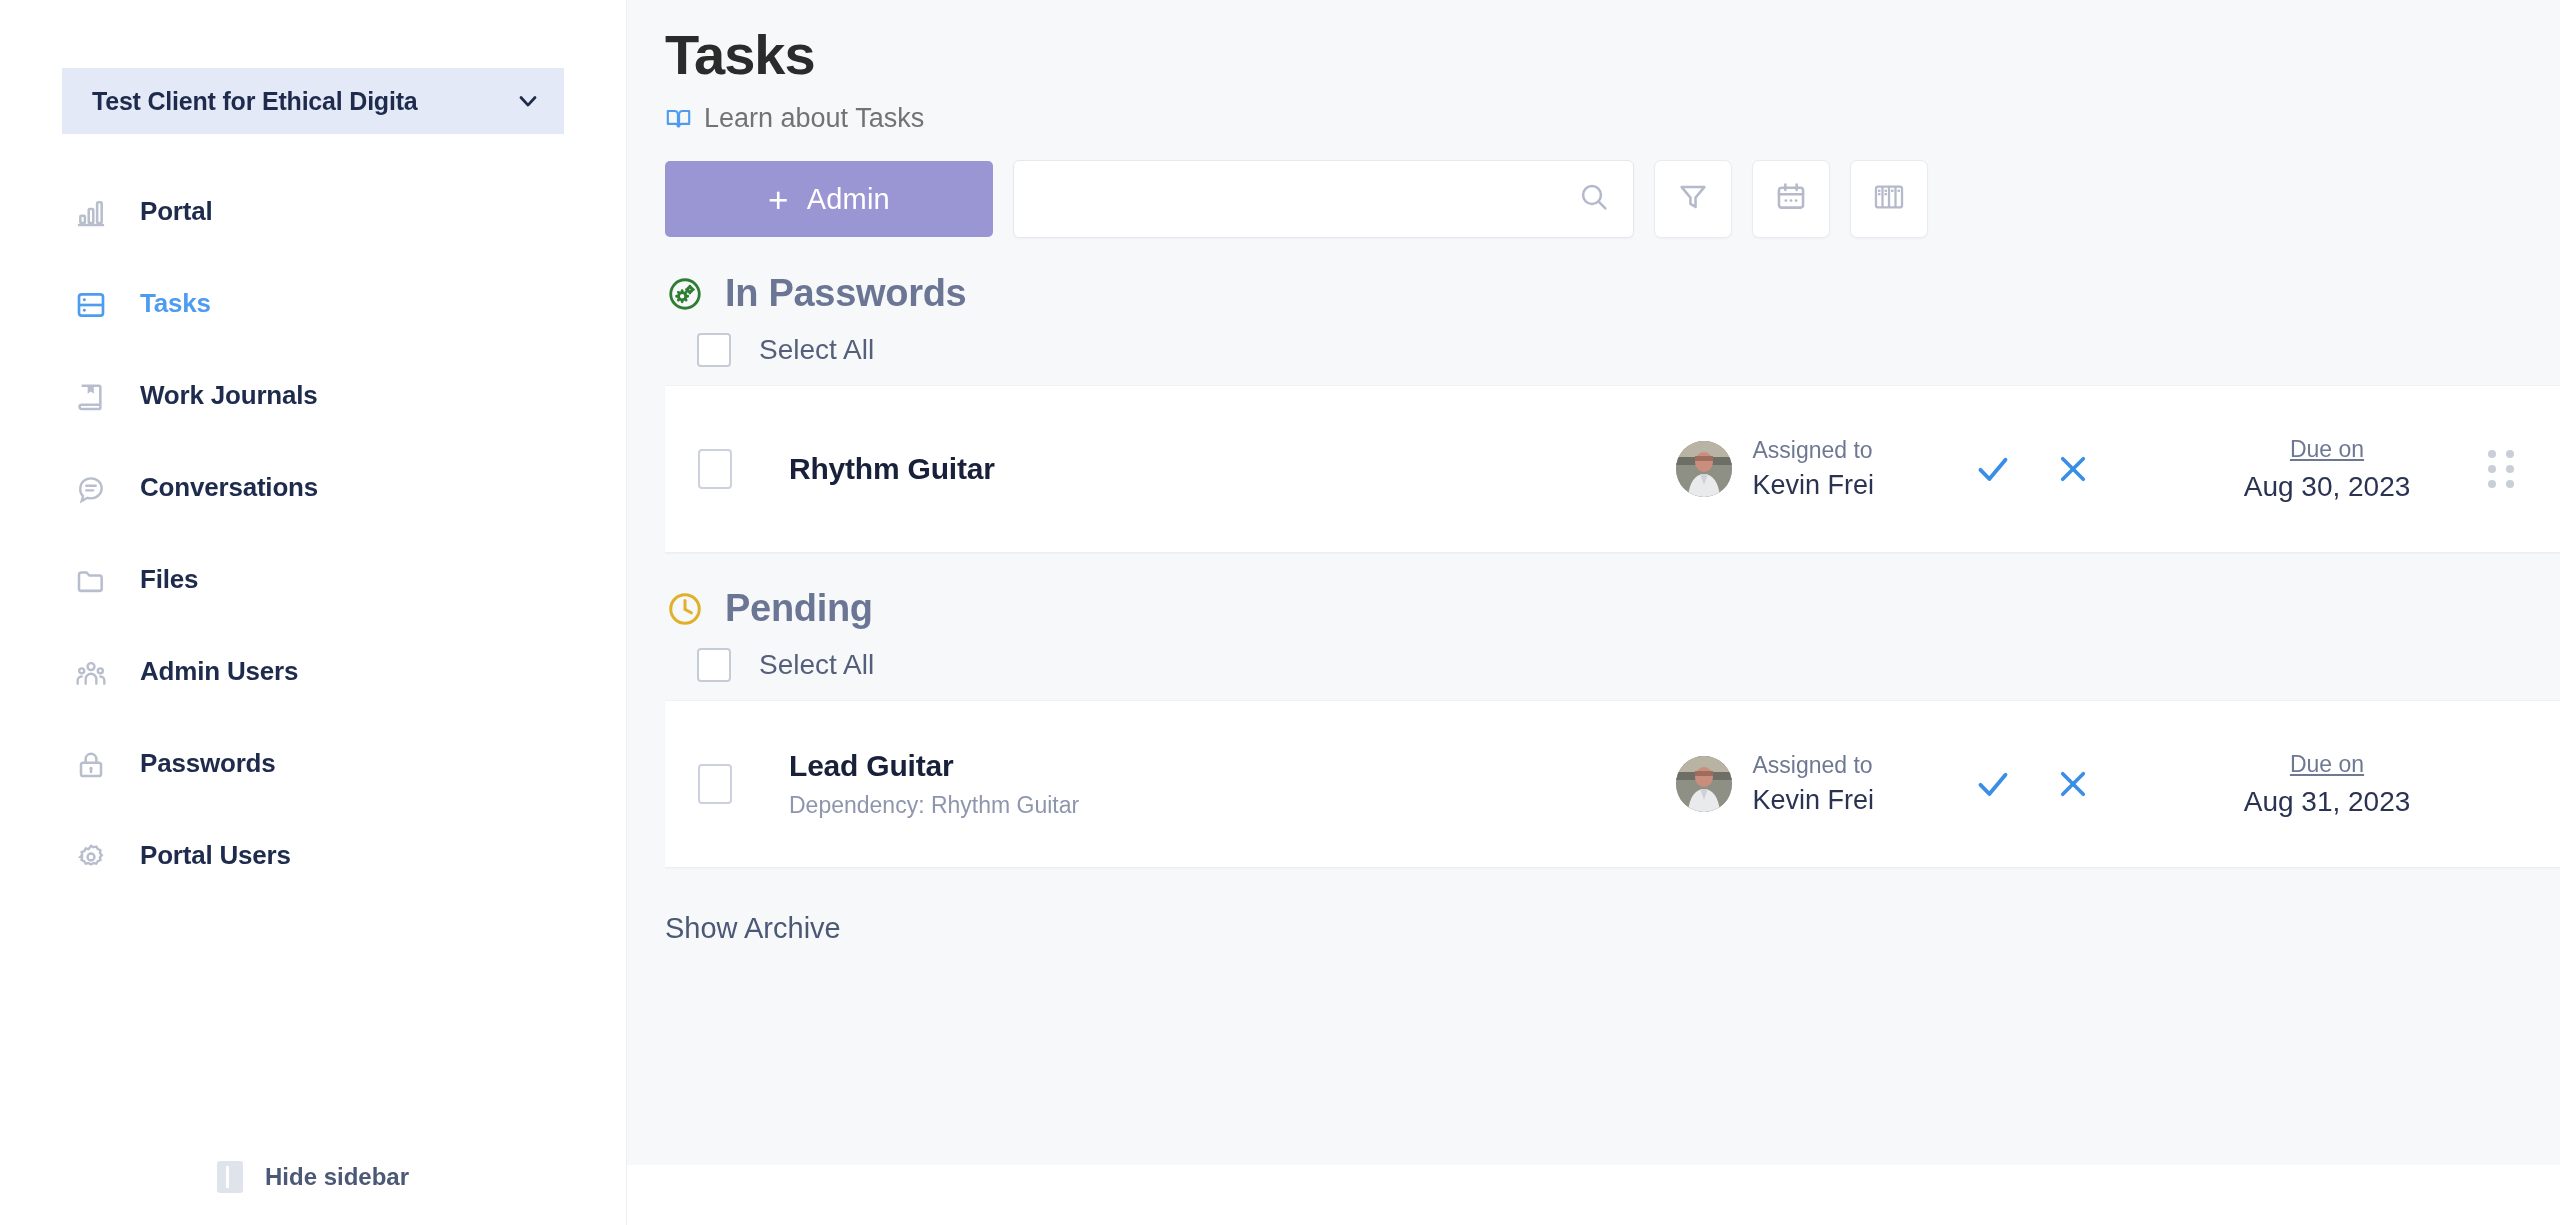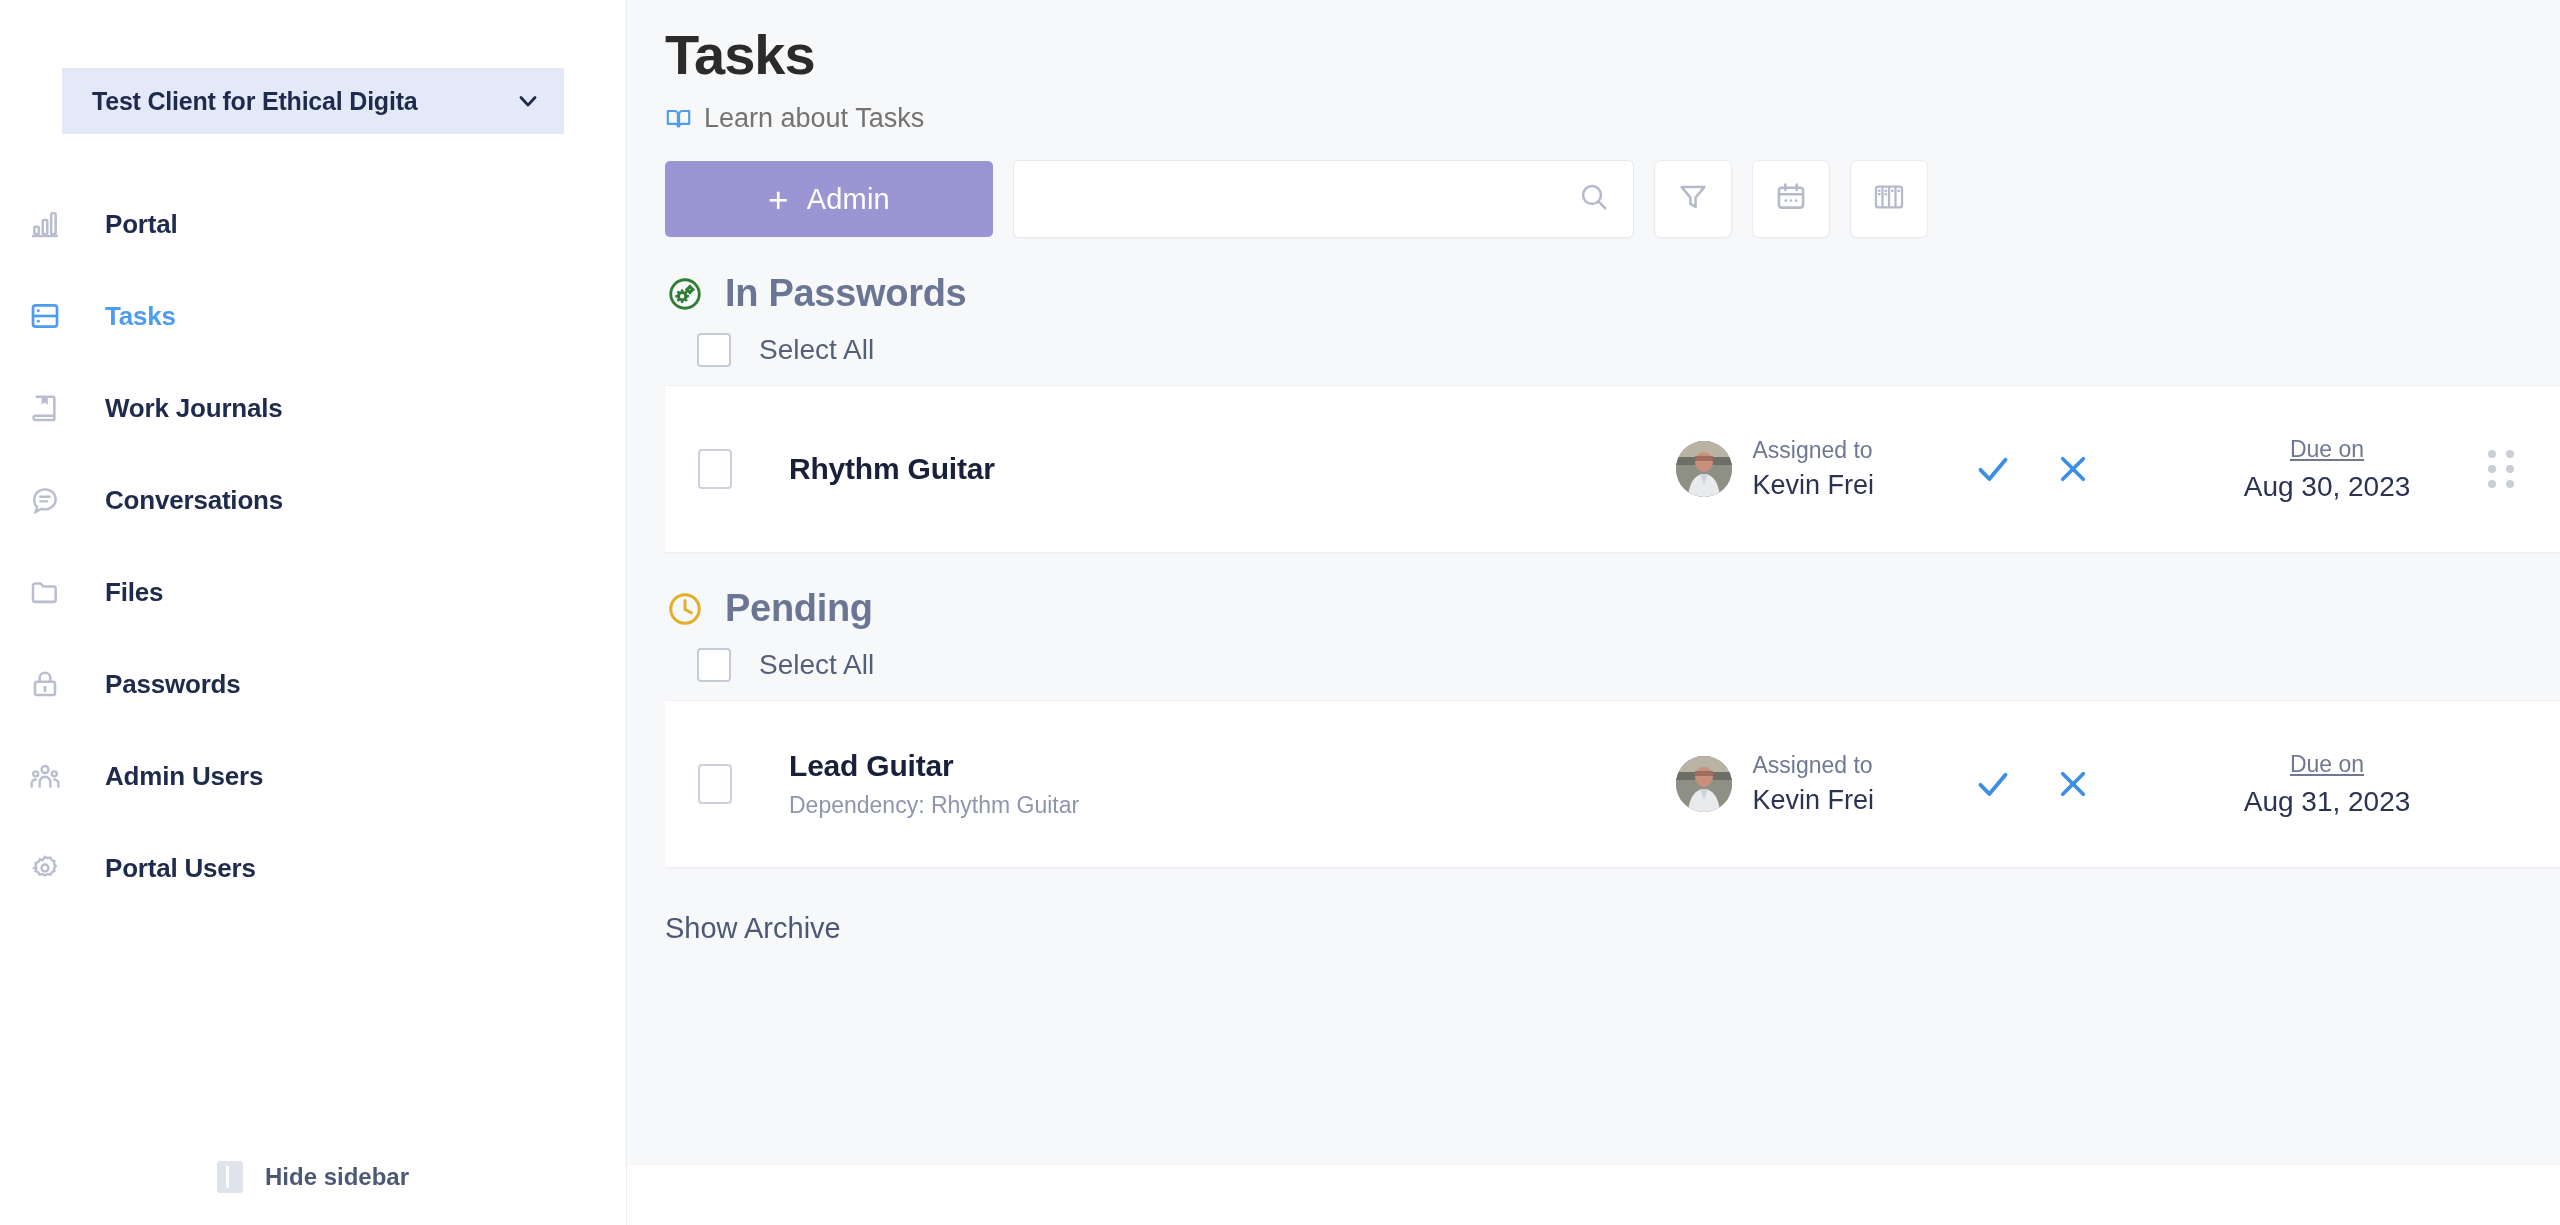--- a/index.html
+++ b/index.html
@@ -34,24 +34,24 @@
     font-size: 25px; font-weight: 700; color: #1e2b4d;
     letter-spacing: -0.2px;
     white-space: nowrap; overflow: hidden;
     mask-image: linear-gradient(to right, #000 92%, transparent 100%);
     -webkit-mask-image: linear-gradient(to right, #000 92%, transparent 100%);
   }
   .chev { flex: 0 0 auto; margin-left: 14px; display: flex; align-items: center; }
 
   .nav { margin-top: 62px; display: flex; flex-direction: column; }
   .nav-item {
-    display: flex; align-items: center;
-    height: 56px; padding-left: 28px;
+    display: flex; 
+    height: 56px; padding-left: 74px;
     margin-bottom: 36px;
-    cursor: pointer; text-decoration: none; gap: 11px;
+    cursor: pointer; text-decoration: none;
   }
   .nav-ico { width: 34px; height: 34px; flex: 0 0 34px; display: flex; align-items: center; justify-content: center; }
   .nav-label { margin-left: 32px; font-size: 26px; font-weight: 700; color: #1e2b4d; letter-spacing: -0.2px; }
   .nav-item.active .nav-label { color: #4e9cf0; }
 
   .hide-sidebar {
     position: absolute; left: 0; right: 0; bottom: 32px;
     display: flex; align-items: center; justify-content: center;
     cursor: pointer;
   }
@@ -230,42 +230,42 @@
         <span class="nav-ico">
           <svg width="32" height="32" viewBox="0 0 24 24" fill="none" stroke="#b8becd" stroke-width="1.9" stroke-linejoin="round">
             <path d="M3 7.2a1.6 1.6 0 0 1 1.6-1.6h4.1l2 2.3h7.7A1.6 1.6 0 0 1 20 9.5v8.3a1.6 1.6 0 0 1-1.6 1.6H4.6A1.6 1.6 0 0 1 3 17.8z"></path>
           </svg>
         </span>
         <span class="nav-label">Files</span>
       </a>
 
       <a class="nav-item">
         <span class="nav-ico">
-          <svg width="32" height="32" viewBox="0 0 24 24" fill="none" stroke="#b8becd" stroke-width="1.9">
-            <rect x="4.5" y="10.3" width="15" height="10" rx="1.6"></rect>
-            <path d="M8 10.3V7.6a4 4 0 0 1 8 0v2.7"></path>
-            <circle cx="12" cy="14.4" r="1.1" fill="#b8becd" stroke="none"></circle>
-            <line x1="12" y1="15.2" x2="12" y2="17.2" stroke-linecap="round"></line>
-          </svg>
-        </span>
-        <span class="nav-label">Passwords</span>
-      </a>
-
-      <a class="nav-item">
-        <span class="nav-ico">
           <svg width="32" height="32" viewBox="0 0 24 24" fill="none" stroke="#b8becd" stroke-width="1.8" stroke-linecap="round">
             <circle cx="12" cy="7.2" r="2.6"></circle>
             <path d="M8 20v-3.4a4 4 0 0 1 8 0V20"></path>
             <circle cx="5" cy="10.4" r="1.9"></circle>
             <path d="M2 20v-2.4a3 3 0 0 1 3-3"></path>
             <circle cx="19" cy="10.4" r="1.9"></circle>
             <path d="M22 20v-2.4a3 3 0 0 0-3-3"></path>
           </svg>
         </span>
         <span class="nav-label">Admin Users</span>
+      </a>
+
+      <a class="nav-item">
+        <span class="nav-ico">
+          <svg width="32" height="32" viewBox="0 0 24 24" fill="none" stroke="#b8becd" stroke-width="1.9">
+            <rect x="4.5" y="10.3" width="15" height="10" rx="1.6"></rect>
+            <path d="M8 10.3V7.6a4 4 0 0 1 8 0v2.7"></path>
+            <circle cx="12" cy="14.4" r="1.1" fill="#b8becd" stroke="none"></circle>
+            <line x1="12" y1="15.2" x2="12" y2="17.2" stroke-linecap="round"></line>
+          </svg>
+        </span>
+        <span class="nav-label">Passwords</span>
       </a>
 
       <a class="nav-item">
         <span class="nav-ico">
           <svg width="32" height="32" viewBox="0 0 24 24" fill="none" stroke="#b8becd" stroke-width="1.8">
             <circle cx="12" cy="12" r="2.6"></circle>
             <path d="M12 3.6l1.9 1.1 2.1-.5 1.1 1.9 2 .8-.4 2.1 1.4 1.6-1.4 1.6.4 2.1-2 .8-1.1 1.9-2.1-.5-1.9 1.1-1.9-1.1-2.1.5-1.1-1.9-2-.8.4-2.1L4 12l1.4-1.6-.4-2.1 2-.8 1.1-1.9 2.1.5z"></path>
           </svg>
         </span>
         <span class="nav-label">Portal Users</span>

